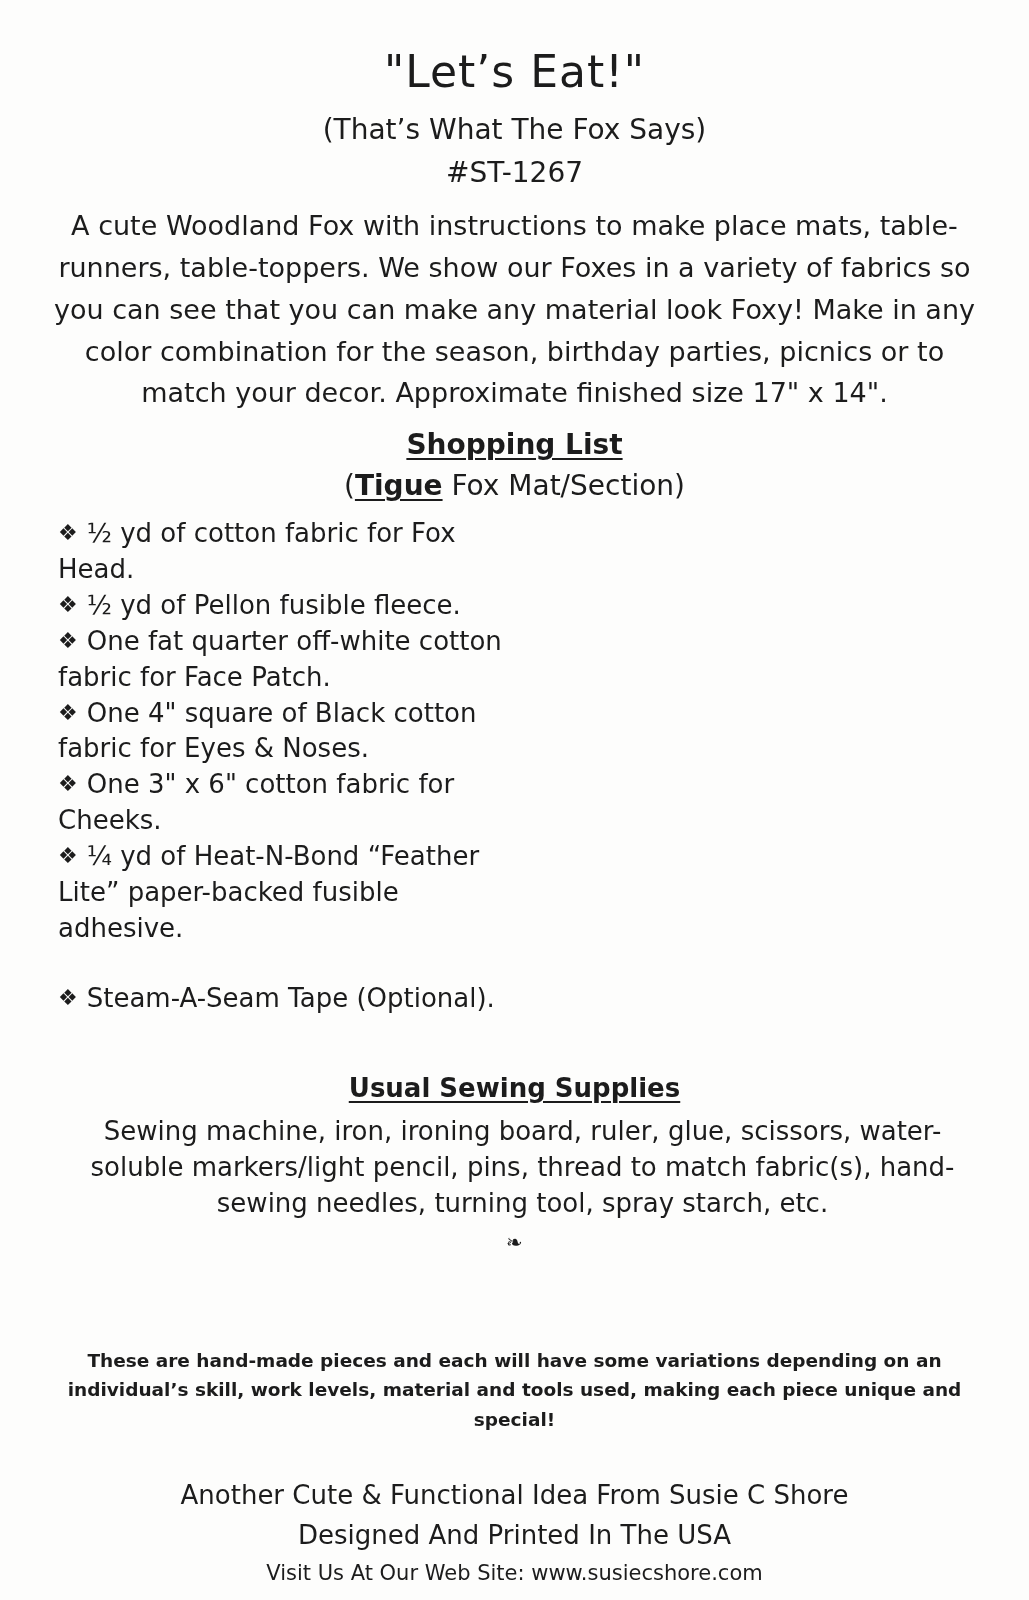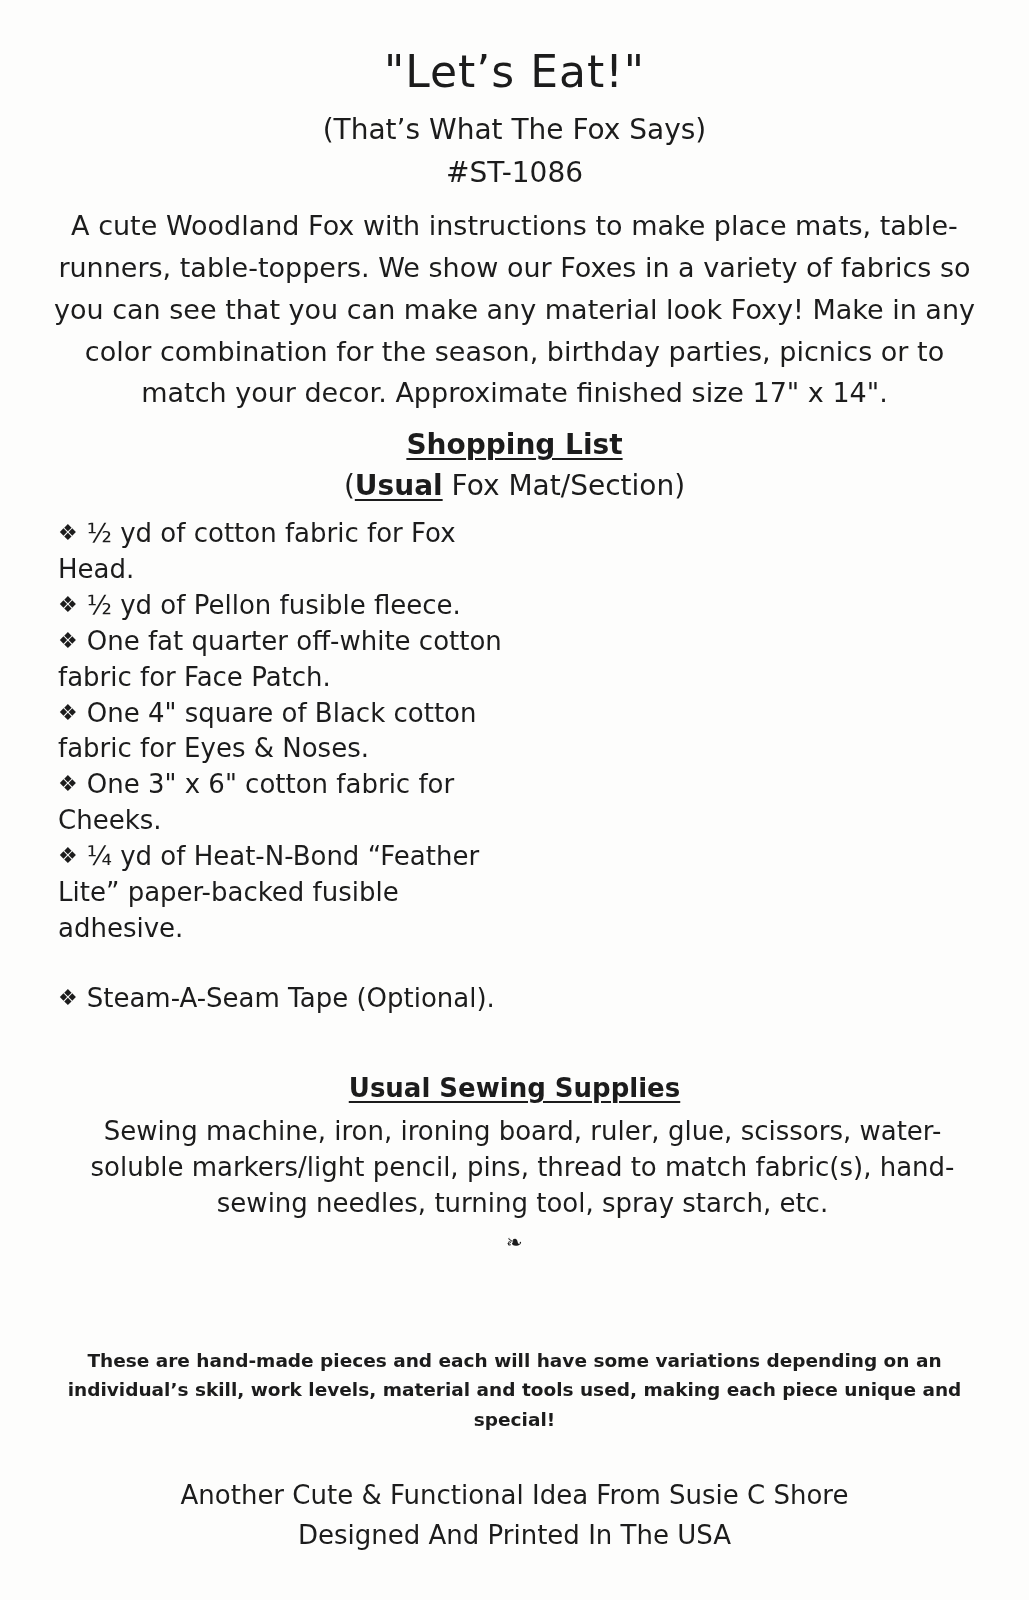--- a/index.html
+++ b/index.html
@@ -87,26 +87,26 @@
   .footer-line .seg{vertical-align:middle;}
   .shell{vertical-align:middle;margin:0 10px;position:relative;top:-3px;display:inline-block;}
 </style>
 </head>
 <body>
 
 <div class="page">
 
   <div class="center page-title">"Let’s Eat!"</div>
   <div class="center page-subtitle">(That’s What The Fox Says)</div>
-  <div class="center pattern-number">#ST-1086</div>
+  <div class="center pattern-number">#ST-1267</div>
 
   <div class="description">A cute Woodland Fox with instructions to make place mats, table-runners, table-toppers.  We show our Foxes in a variety of fabrics so you can see that you can make any material look Foxy!  Make in any color combination for the season, birthday parties, picnics or to match your decor.  Approximate finished size 17" x 14".</div>
 
   <div class="center shopping-heading">Shopping List</div>
-  <div class="center each-line"><span>(</span><span class="each-word">Usual</span><span> Fox Mat/Section)</span></div>
+  <div class="center each-line"><span>(</span><span class="each-word">Tigue</span><span> Fox Mat/Section)</span></div>
 
   <div class="columns">
     <div class="col-left">
       <div class="list-item"><span class="bullet">❖</span><span>½ yd of cotton fabric for Fox Head.</span></div>
       <div class="list-item"><span class="bullet">❖</span><span>½ yd of Pellon fusible fleece.</span></div>
       <div class="list-item"><span class="bullet">❖</span><span>One fat quarter off-white cotton fabric for Face Patch.</span></div>
       <div class="list-item"><span class="bullet">❖</span><span>One 4" square of Black cotton fabric for Eyes &amp; Noses.</span></div>
       <div class="list-item"><span class="bullet">❖</span><span>One 3" x 6" cotton fabric for Cheeks.</span></div>
       <div class="list-item"><span class="bullet">❖</span><span>¼ yd of Heat-N-Bond “Feather Lite” paper-backed fusible adhesive.</span></div>
     </div>
@@ -117,20 +117,21 @@
       <div class="supplies-text">Sewing machine, iron, ironing board, ruler, glue, scissors, water-soluble markers/light pencil, pins, thread to match fabric(s), hand-sewing needles, turning tool, spray starch, etc.</div>
       <div class="fleuron">❧</div>
     </div>
   </div>
 
   <div class="handmade-note">These are hand-made pieces and each will have some variations depending on an individual’s skill, work levels, material and tools used, making each piece unique and special!</div>
 
   <div class="promo center">
     <div class="promo-line">Another Cute &amp; Functional Idea From Susie C Shore</div>
     <div class="promo-line">Designed And Printed In The USA</div>
+    <div class="promo-website">Visit Us At Our Web Site: www.susiecshore.com</div>
   </div>
 
   <div class="bottom-row">
     <div class="barcode">
       <span class="bc-side left">7</span>
       <span><span class="bc-module bar tall"></span><span class="bc-module tall"></span><span class="bc-module bar tall"></span><span class="bc-module"></span><span class="bc-module bar"></span><span class="bc-module bar"></span><span class="bc-module bar"></span><span class="bc-module"></span><span class="bc-module bar"></span><span class="bc-module bar"></span><span class="bc-module"></span><span class="bc-module bar"></span><span class="bc-module"></span><span class="bc-module bar"></span><span class="bc-module bar"></span><span class="bc-module bar"></span><span class="bc-module bar"></span><span class="bc-module"></span><span class="bc-module bar"></span><span class="bc-module bar"></span><span class="bc-module"></span><span class="bc-module bar"></span><span class="bc-module bar"></span><span class="bc-module bar"></span><span class="bc-module"></span><span class="bc-module"></span><span class="bc-module"></span><span class="bc-module bar"></span><span class="bc-module"></span><span class="bc-module bar"></span><span class="bc-module bar"></span><span class="bc-module"></span><span class="bc-module bar"></span><span class="bc-module"></span><span class="bc-module"></span><span class="bc-module"></span><span class="bc-module bar"></span><span class="bc-module bar"></span><span class="bc-module"></span><span class="bc-module bar"></span><span class="bc-module bar"></span><span class="bc-module"></span><span class="bc-module"></span><span class="bc-module"></span><span class="bc-module bar"></span><span class="bc-module tall"></span><span class="bc-module bar tall"></span><span class="bc-module tall"></span><span class="bc-module bar tall"></span><span class="bc-module tall"></span><span class="bc-module bar"></span><span class="bc-module bar"></span><span class="bc-module bar"></span><span class="bc-module"></span><span class="bc-module"></span><span class="bc-module bar"></span><span class="bc-module"></span><span class="bc-module bar"></span><span class="bc-module bar"></span><span class="bc-module"></span><span class="bc-module"></span><span class="bc-module bar"></span><span class="bc-module bar"></span><span class="bc-module"></span><span class="bc-module bar"></span><span class="bc-module"></span><span class="bc-module bar"></span><span class="bc-module bar"></span><span class="bc-module bar"></span><span class="bc-module"></span><span class="bc-module"></span><span class="bc-module bar"></span><span class="bc-module bar"></span><span class="bc-module"></span><span class="bc-module"></span><span class="bc-module bar"></span><span class="bc-module bar"></span><span class="bc-module"></span><span class="bc-module bar"></span><span class="bc-module"></span><span class="bc-module"></span><span class="bc-module"></span><span class="bc-module"></span><span class="bc-module bar"></span><span class="bc-module"></span><span class="bc-module bar"></span><span class="bc-module bar"></span><span class="bc-module bar"></span><span class="bc-module"></span><span class="bc-module"></span><span class="bc-module bar"></span><span class="bc-module"></span><span class="bc-module bar tall"></span><span class="bc-module tall"></span><span class="bc-module bar tall"></span></span>
       <span class="bc-num g1">68945</span>
       <span class="bc-num g2">01413</span>
       <span class="bc-side right">0</span>
     </div>

